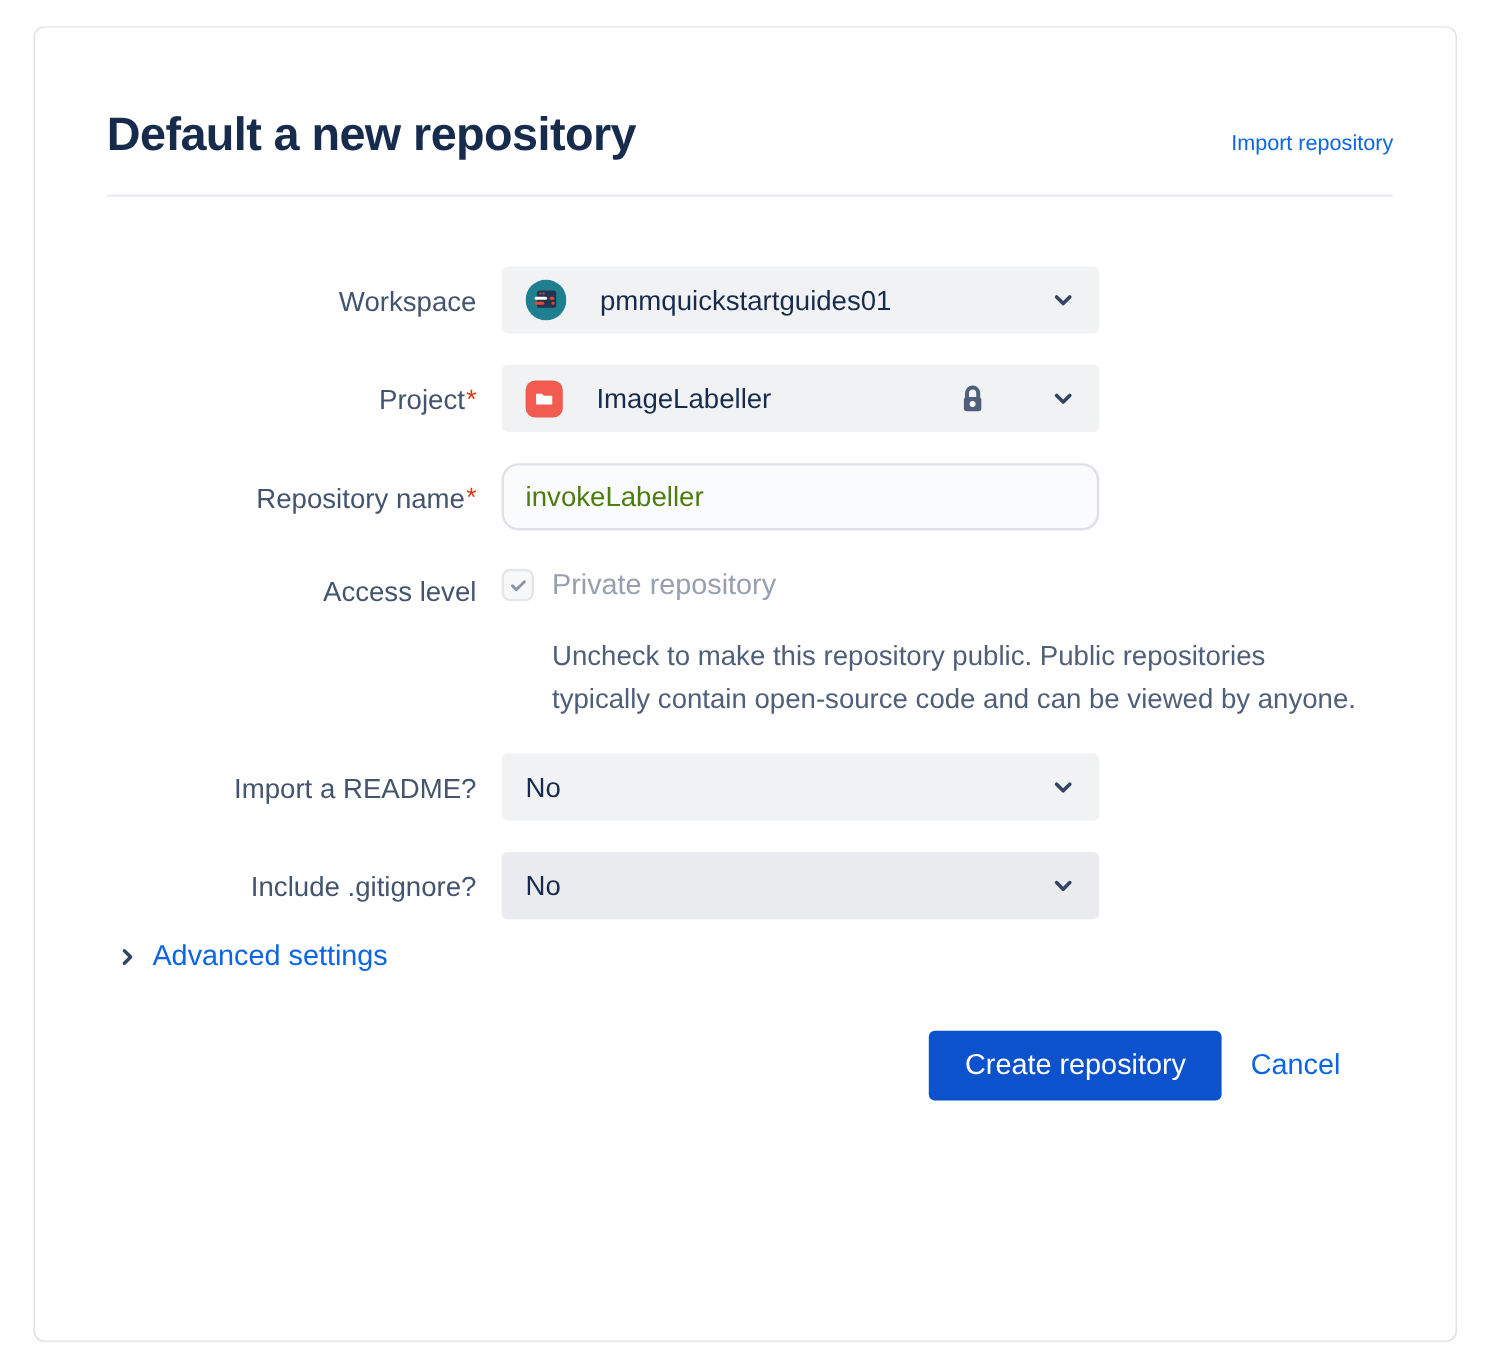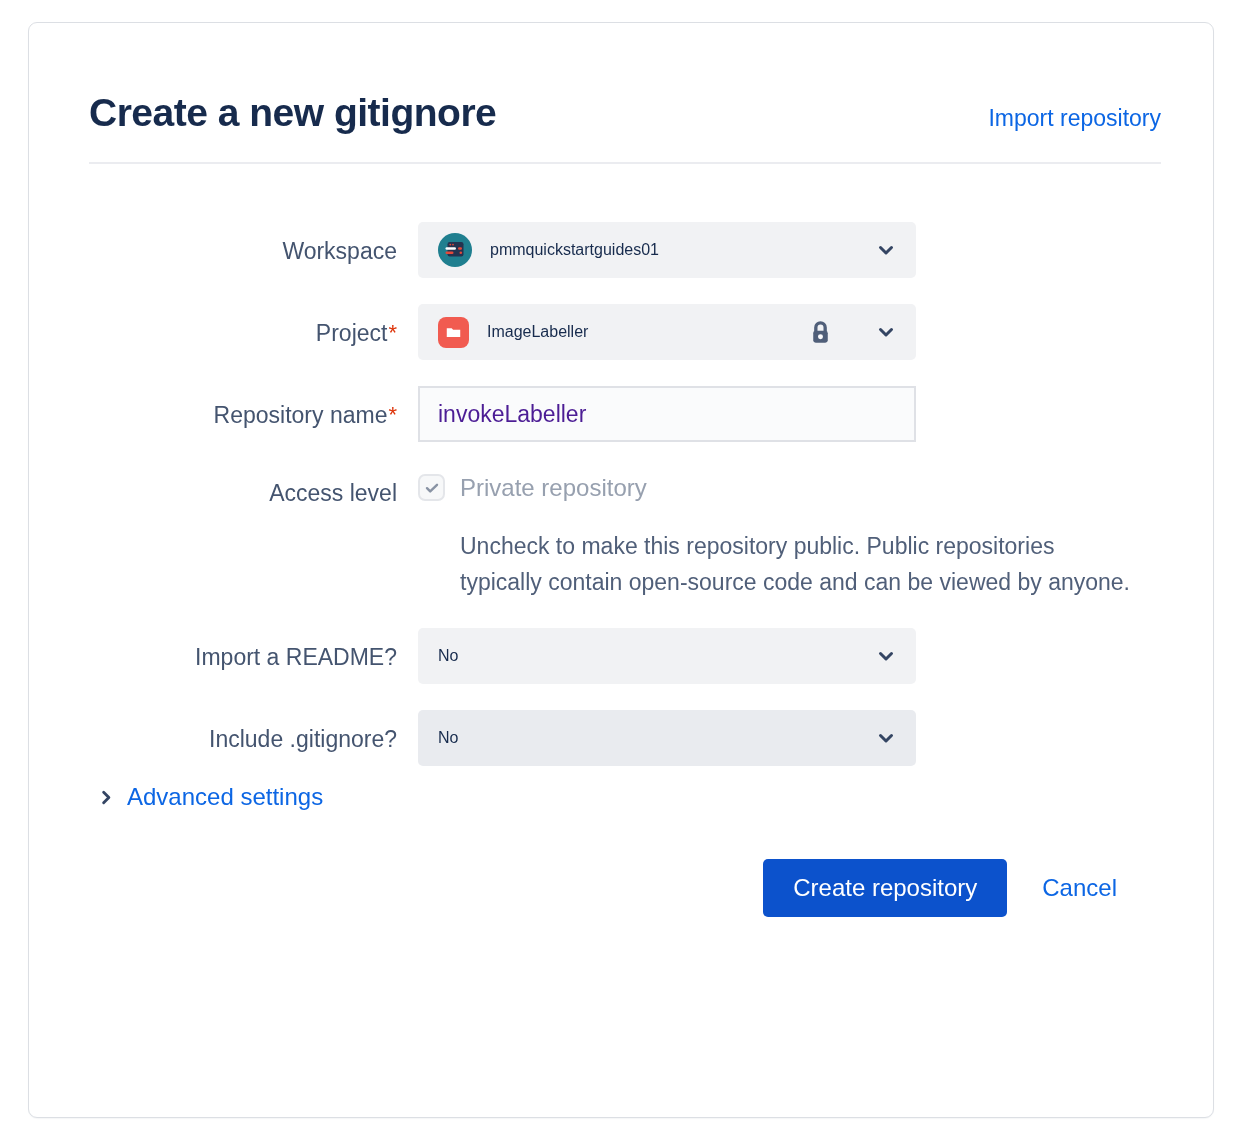--- a/index.html
+++ b/index.html
@@ -16,47 +16,47 @@
     border:1px solid #DCDFE4;
     border-radius:9px;
     padding:50px 52px 60px 60px;
     box-shadow:0 1px 1px rgba(23,43,77,0.04);
   }
   .hdr { display:flex; justify-content:space-between; align-items:baseline; padding-top:18px; }
   .title {
     margin:0; font-size:39px; font-weight:700; color:#172B4D; letter-spacing:-0.5px;
   }
   .link {
-    color:#0C66E4; font-size:23px; text-decoration:none; cursor:pointer;
+    color:#0C66E4; font-size:18px; text-decoration:none; cursor:pointer;
   }
   .divider {
     border:none; border-top:2px solid #EBECF0; margin:27px 0 0 0;
   }
   .form { margin-top:58px; }
   .row {
     display:grid; grid-template-columns:308px 1fr; column-gap:21px;
     align-items:start; margin-bottom:26px;
   }
   .lbl {
     text-align:right; font-size:23px; color:#44546F; line-height:40px; padding-top:9px;
   }
   .lbl .narrow { display:inline-block; max-width:212px; }
   .req { color:#DE350B; font-size:22px; vertical-align:top; margin-left:1px; }
   .ctl { width:498px; height:56px; border-radius:5px; }
   .select {
-    background:#F1F2F4; display:flex; align-items:center; gap:18px;
-    padding:0 20px; font-size:16px; color:#172B4D; cursor:pointer; user-select:none;
+    background:#F1F2F4; display:flex; align-items:center; gap:28px;
+    padding:0 20px; font-size:23px; color:#172B4D; cursor:pointer; user-select:none;
   }
   .select.darker { background:#E9EBEF; }
   .chev { margin-left:auto; display:flex; align-items:center; }
   .lockwrap { margin-left:auto; display:flex; align-items:center; }
   .lockwrap + .chev { margin-left:24px; }
   .txt {
     width:498px; height:56px; border:2px solid #DFE1E6; background:#FAFBFC;
-    border-radius:0; font-size:23px; color:#4c1d95; padding:0 18px;
+    border-radius:14px; font-size:23px; color:#4d7c0f; padding:0 18px;
     font-family:"Liberation Sans", sans-serif; outline:none;
   }
   .avatar { width:34px; height:34px; flex:0 0 auto; display:flex; }
   .proj-ic {
     width:31px; height:31px; flex:0 0 auto; background:#F15B50; border-radius:8px;
     display:flex; align-items:center; justify-content:center;
   }
   .cbx-row { display:flex; align-items:flex-start; gap:15px; padding-top:10px; }
   .cbx {
     width:27px; height:27px; border-radius:7px; background:#F7F8F9;
@@ -65,37 +65,37 @@
   .cbx-lbl { font-size:24px; color:#97A0AF; }
   .desc {
     width:672px; margin:26px 0 0 42px; font-size:23px; color:#505F79; line-height:36px;
   }
   .adv {
     display:flex; align-items:center; gap:11px; padding-left:8px; margin-top:-5px;
     cursor:pointer;
   }
   .adv .link { font-size:24px; }
   .actions {
-    display:flex; justify-content:flex-end; align-items:center; gap:35px;
+    display:flex; justify-content:flex-end; align-items:center; gap:24px;
     margin-top:48px; padding-right:44px;
   }
   .btn-primary {
     background:#0C52CC; color:#ffffff; border:none; border-radius:5px;
     height:58px; padding:0 30px; font-size:24px; cursor:pointer;
     font-family:"Liberation Sans", sans-serif;
   }
   .cancel { font-size:24px;text-align:right; }
 </style>
 </head>
 <body>
 
 <div class="card">
 
   <div class="hdr">
-    <h1 class="title">Create a new gitignore</h1>
+    <h1 class="title">Default a new repository</h1>
     <a class="link">Import repository</a>
   </div>
 
   <hr class="divider">
 
   <div class="form">
 
     <div class="row">
       <div class="lbl"><span>Workspace</span></div>
       <div class="ctl select">

